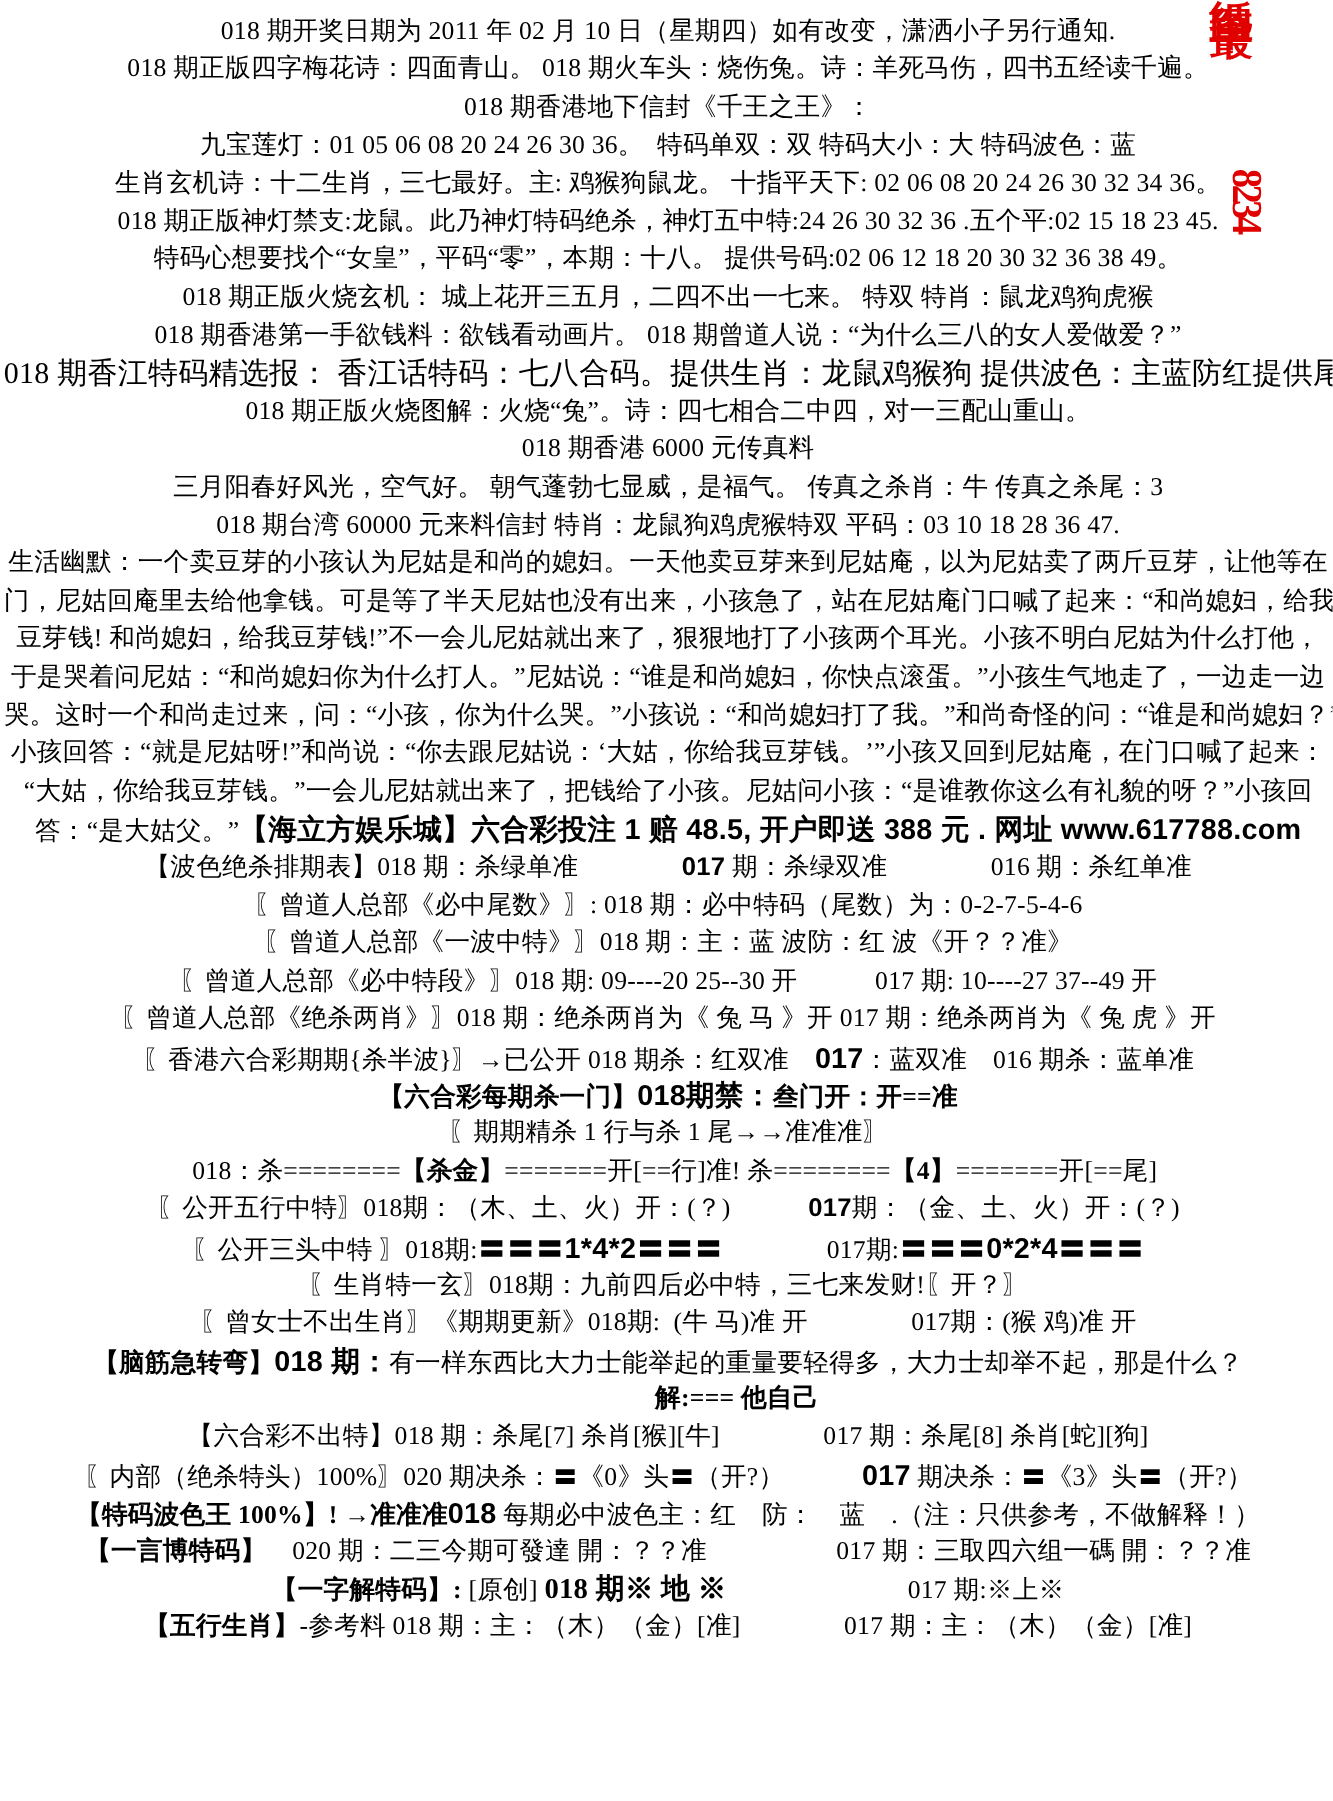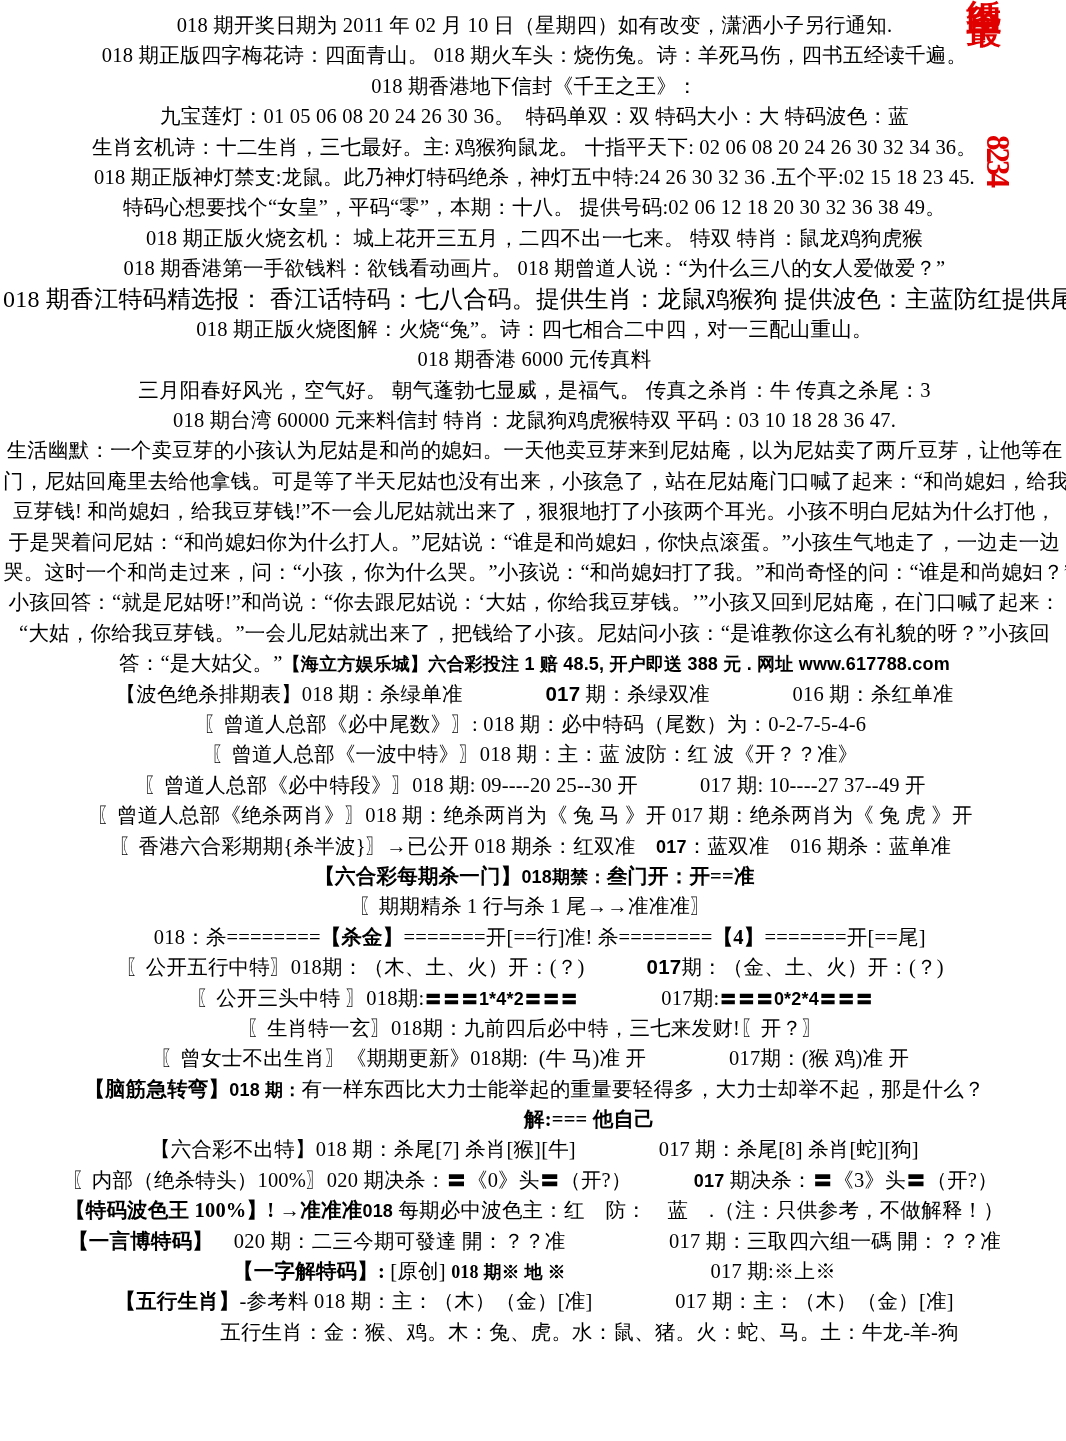--- a/index.html
+++ b/index.html
@@ -10,21 +10,21 @@
     position:relative; overflow:hidden;
   }
   #doc { padding:10px 0 0 3px; }
   .line {
     height:30.4px; line-height:30.4px;
     font-size:20.5px; letter-spacing:0.2px;
     white-space:pre; overflow:hidden;text-align:center;
   }
   .line.small { font-size:24px; }
   .b { font-weight:bold; }
-  .big { font-size:18px; }
+  .big { font-size:23px; }
   .sans { font-family:"Liberation Sans","DejaVu Sans",sans-serif; }
   
   .red-overlay { position:absolute; top:0; right:60px; width:46px; z-index:5; pointer-events:none; }
   .red-title {
     writing-mode:vertical-rl; text-orientation:upright;
     font-weight:bold; font-size:35px; line-height:44px;
     letter-spacing:-9px;
     transform:scaleY(0.78); transform-origin:top center;
     font-family:"Liberation Sans","DejaVu Sans",sans-serif;
     margin-left:2px;
@@ -77,19 +77,18 @@
     <div class="line"><span>〖生肖特一玄〗018期：九前四后必中特，三七来发财!〖开？〗</span></div>
     <div class="line"><span>〖曾女士不出生肖〗《期期更新》018期:  (牛 马)准 开　　　　017期：(猴 鸡)准 开</span></div>
     <div class="line"><span class="b">【脑筋急转弯】</span><span class="b big sans">018 期：</span><span>有一样东西比大力士能举起的重量要轻得多，大力士却举不起，那是什么？</span></div>
     <div class="line" style="padding-left: 110px;"><span class="b">解:=== 他自己</span></div>
     <div class="line"><span>【六合彩不出特】018 期：杀尾[7] 杀肖[猴][牛]　　　　017 期：杀尾[8] 杀肖[蛇][狗]</span></div>
     <div class="line"><span>〖内部（绝杀特头）100%〗020 期决杀：</span><span class="b sans">〓</span><span>《0》头</span><span class="b sans">〓</span><span>（开?）　　　</span><span class="b big sans">017</span><span> 期决杀：</span><span class="b sans">〓</span><span>《3》头</span><span class="b sans">〓</span><span>（开?）</span></div>
     <div class="line"><span class="b">【特码波色王 100%】!</span><span class="b"> →准准准</span><span class="b big sans">018</span><span> 每期必中波色主：红　防：　蓝　.（注：只供参考，不做解释！）</span></div>
     <div class="line"><span class="b">【一言博特码】</span><span>　020 期：二三今期可發達 開：？？准　　　　　017 期：三取四六组一碼 開：？？准</span></div>
     <div class="line"><span class="b">【一字解特码】:</span><span> [原创] </span><span class="b big">018 期※ 地 ※</span><span>　　　　　　　017 期:※上※</span></div>
     <div class="line"><span class="b">【五行生肖】</span><span>-参考料 018 期：主：（木）（金）[准]　　　　017 期：主：（木）（金）[准]</span></div>
-    <div class="line" style="padding-left: 110px;"><span>五行生肖：金：猴、鸡。木：兔、虎。水：鼠、猪。火：蛇、马。土：牛龙-羊-狗</span></div>
   </div>
 
 <div class="red-overlay">
   <div class="red-title" style="color: rgb(224, 0, 0);">最早图纸</div>
   <div class="red-number" style="color: rgb(224, 0, 0);">8234</div>
 </div>
 
 </body></html>

